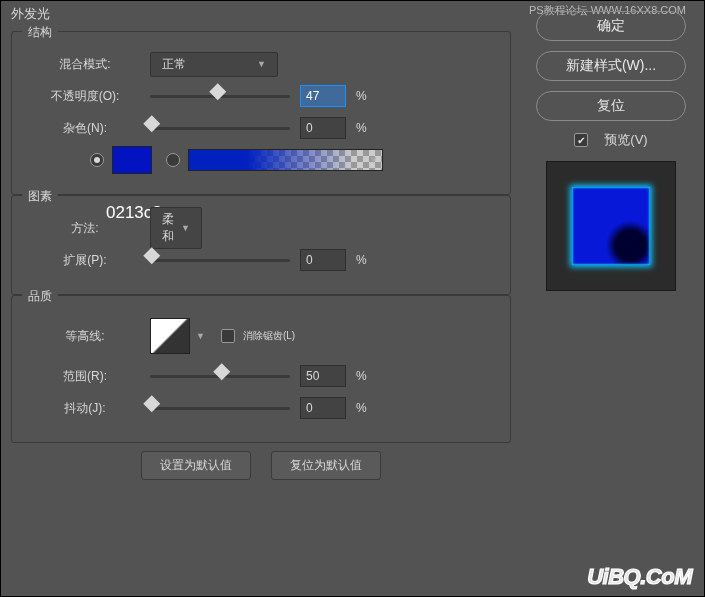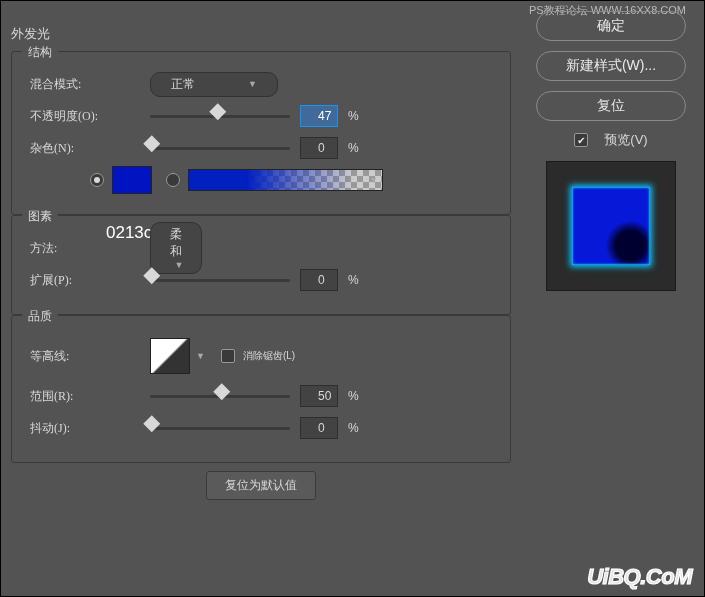--- a/index.html
+++ b/index.html
@@ -1,30 +1,30 @@
 <!DOCTYPE html>
 <html><head>
 <meta charset="utf-8">
 <style>
 * { margin: 0; padding: 0; box-sizing: border-box; font-family: "Microsoft YaHei", sans-serif; }
 body { background: #535353; color: #d8d8d8; width: 705px; height: 597px; position: relative; overflow: hidden; border: 1px solid #000; }
-.main-panel { position: absolute; left: 10px; top: 24px; width: 500px; }
+.main-panel { position: absolute; left: 10px; top: 4px; width: 500px; }
 .panel-title { font-size: 13px; margin-bottom: 8px; }
 .section { border: 1px solid #3a3a3a; border-radius: 3px; margin-bottom: 0; padding: 12px 18px 14px; position: relative; }
 .section-label { position: absolute; top: -8px; left: 10px; background: #535353; padding: 0 6px; font-size: 12px; }
 .row { display: flex; align-items: center; margin: 8px 0; height: 24px; }
-.label { width: 110px; text-align: left; font-size: 12px; margin-right: 10px; font-family: Liberation Serif, serif; }
-.select { background: #454545; border: 1px solid #323232; color: #d8d8d8; font-size: 12px; padding: 3px 20px; border-radius: 10px; display: flex; align-items: center; justify-content: space-between; }
+.label { width: 110px; text-align: center; font-size: 12px; margin-right: 10px; }
+.select { background: #454545; border: 1px solid #323232; color: #d8d8d8; font-size: 12px; padding: 3px 11px; border-radius: 2px; display: flex; align-items: center; justify-content: space-between; }
 .select.wide { width: 128px; }
-.select.small { width: 52px; flex-direction: column; }
+.select.small { width: 52px; }
 .chev { font-size: 9px; color: #aaa; margin-left: 6px; }
 .slider { position: relative; width: 140px; height: 20px; margin-right: 10px; }
 .track { position: absolute; top: 9px; left: 0; right: 0; height: 3px; background: #3a3a3a; border-radius: 2px; }
 .thumb { position: absolute; top: 4px; width: 12px; height: 12px; background: #d8d8d8; transform: rotate(45deg) translateX(-6px); }
-.numbox { width: 38px; height: 22px; background: #434343; border: 1px solid #2e2e2e; color: #d8d8d8; font-size: 12px; text-align: left; padding: 0 17px; display: flex; align-items: center; }
+.numbox { width: 46px; height: 22px; background: #434343; border: 1px solid #2e2e2e; color: #d8d8d8; font-size: 12px; text-align: left; padding: 0 5px; display: flex; align-items: center; }
 .numbox.hl { border: 1.5px solid #1a8fff; background: #3f6a9a; color: #fff; }
 .unit { font-size: 12px; margin-left: 10px; width: 30px; }
 .radio { width: 14px; height: 14px; border-radius: 50%; border: 1px solid #999; background: #3a3a3a; display: inline-flex; align-items: center; justify-content: center; margin-right: 8px; }
 .radio.sel::after { content: ""; width: 6px; height: 6px; background: #d8d8d8; border-radius: 50%; }
 .swatch { width: 40px; height: 28px; border: 1px solid #222; }
 .gradient-bar { width: 195px; height: 22px; border: 1px solid #222; background: linear-gradient(to right, #0020c0 0%, #0020c0 30%, rgba(0,32,192,0.5) 55%, rgba(0,32,192,0) 85%), repeating-conic-gradient(#999 0 25%, #ccc 0 50%) 0 0/12px 12px; display: flex; align-items: center; justify-content: flex-end; padding-right: 4px; }
 .hex-label { position: absolute; left: 95px; top: 198px; font-size: 17px; color: #fff; font-weight: 500; }
 .contour-box { width: 40px; height: 36px; border: 1px solid #222; background: linear-gradient(135deg, #fff 0 48%, #333 52% 100%); margin-right: 4px; }
 .chk { width: 14px; height: 14px; border: 1px solid #999; border-radius: 2px; background: #3a3a3a; display: inline-flex; align-items: center; justify-content: center; margin-right: 8px; }
 .chk.on::after { content: "✔"; color: #e8e8e8; font-size: 10px; }
@@ -138,20 +138,21 @@
       <div class="slider">
         <div class="track"></div>
           <div class="thumb" style="left:0%"></div>
       </div>
       <div class="numbox">0</div>
       <div class="unit">%</div>
     </div>
   </div>
 
   <div class="bottom-btns">
+    <div class="btn-flat">设置为默认值</div>
     <div class="btn-flat">复位为默认值</div>
   </div>
 </div>
 
 <div class="right-panel">
   <div class="pill-btn">确定</div>
   <div class="pill-btn">新建样式(W)...</div>
   <div class="pill-btn">复位</div>
   <div class="preview-row">
     <span class="chk on"></span>

